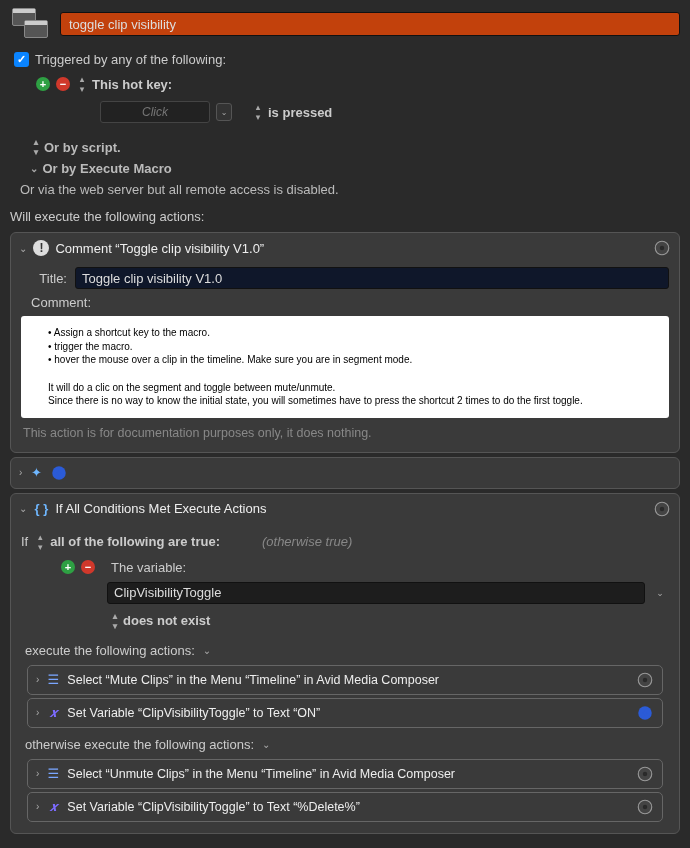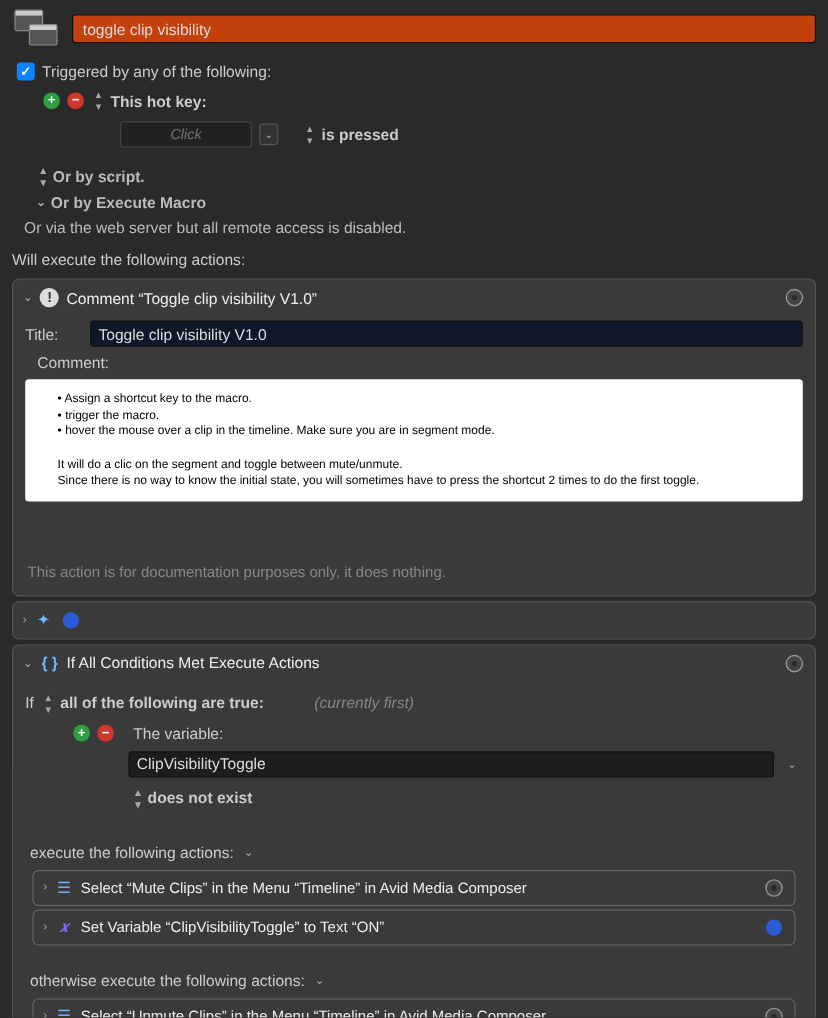--- a/index.html
+++ b/index.html
@@ -112,31 +112,31 @@
   }
   .gear svg{width:18px;height:18px;}
   .chevron{font-size:10px;color:#aaa;}
   .circle-icon{
     width:16px;height:16px;border-radius:50%;background:#ddd;
     display:flex;align-items:center;justify-content:center;
     color:#333;font-weight:bold;font-size:12px;
   }
   .panel-body{padding:4px 10px 10px 10px;}
   .field-row{display:flex;align-items:center;gap:8px;margin-bottom:6px;}
-  .field-row .lbl{width:46px;color:#ccc;}
+  .field-row .lbl{width:46px;text-align:right;color:#ccc;}
   .text-input{
     flex:1;background:#0f172a;border:1px solid #111;border-radius:3px;
     color:#ddd;padding:3px 6px;font-size:13px;height:22px;
   }
   .comment-box{
     background:#fff;color:#000;
     border-radius:3px;padding:10px 27px;
     font-size:10px;line-height:1.35;
   }
-  .doc-note{color:#888;padding:8px 2px 2px 2px;font-size:12.5px;margin-top:44px;}
+  .doc-note{color:#888;padding:8px 2px 2px 2px;font-size:12.5px;}
   .collapsed-action{
     margin:4px 10px;
     border:1px solid #555;border-radius:6px;
     background:#3a3a3a;
     display:flex;align-items:center;gap:6px;
     padding:6px 8px;
   }
   .wand-icon,.menu-icon,.var-icon,.braces-icon{
     width:16px;height:16px;display:inline-flex;align-items:center;justify-content:center;
   }
@@ -145,21 +145,21 @@
   .if-body{padding:4px 10px 8px 10px;}
   .if-line{display:flex;align-items:center;gap:6px;padding:4px 0;}
   .muted{color:#888;font-style:italic;}
   .var-row{padding:3px 0 3px 56px;display:flex;align-items:center;gap:6px;}
   .var-input{
     flex:1;background:#1d1d1d;border:1px solid #111;border-radius:3px;
     color:#ddd;padding:3px 6px;font-size:13px;height:22px;
   }
   .var-dd{width:18px;height:18px;display:flex;align-items:center;justify-content:center;color:#aaa;font-size:9px;}
   .cond-line{padding:4px 0 6px 88px;display:flex;align-items:center;gap:4px;font-weight:bold;color:#ccc;}
-  .subexec{padding:6px 0 4px 4px;display:flex;align-items:center;gap:8px;color:#ccc;margin-top:16px;}
+  .subexec{padding:6px 0 4px 4px;display:flex;align-items:center;gap:8px;color:#ccc;}
   .sub-action{
     margin:3px 6px;
     border:1px solid #666;border-radius:5px;
     background:#3a3a3a;
     display:flex;align-items:center;gap:6px;
     padding:5px 8px;
   }
   .sub-action .txt{flex:1;color:#eee;font-size:12.5px;}
   .gear-blue svg circle{fill:#2b5bd7;}
   .bold{font-weight:bold;}
@@ -263,21 +263,21 @@
           <circle cx="12" cy="12" r="3" fill="#2a2a2a"></circle>
         </svg>
     </span>
   </div>
   <div class="if-body">
     <div class="if-line">
       <span>If</span>
       <span class="sortarrows"></span>
       <span class="bold">all of the following are true:</span>
       <span style="width:30px"></span>
-      <span class="muted">(currently first)</span>
+      <span class="muted">(otherwise true)</span>
     </div>
 
     <div class="if-line ml40">
       <span class="add-btn">+</span>
       <span class="remove-btn">−</span>
       <span style="width:4px"></span>
       <span>The variable:</span>
     </div>
 
     <div class="var-row" style="padding-left:86px;">

